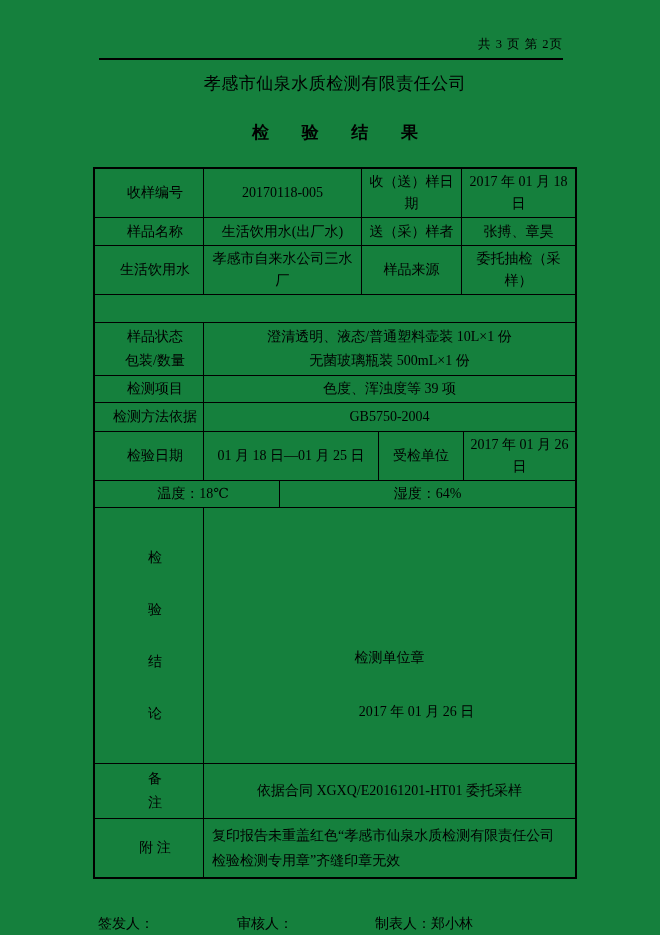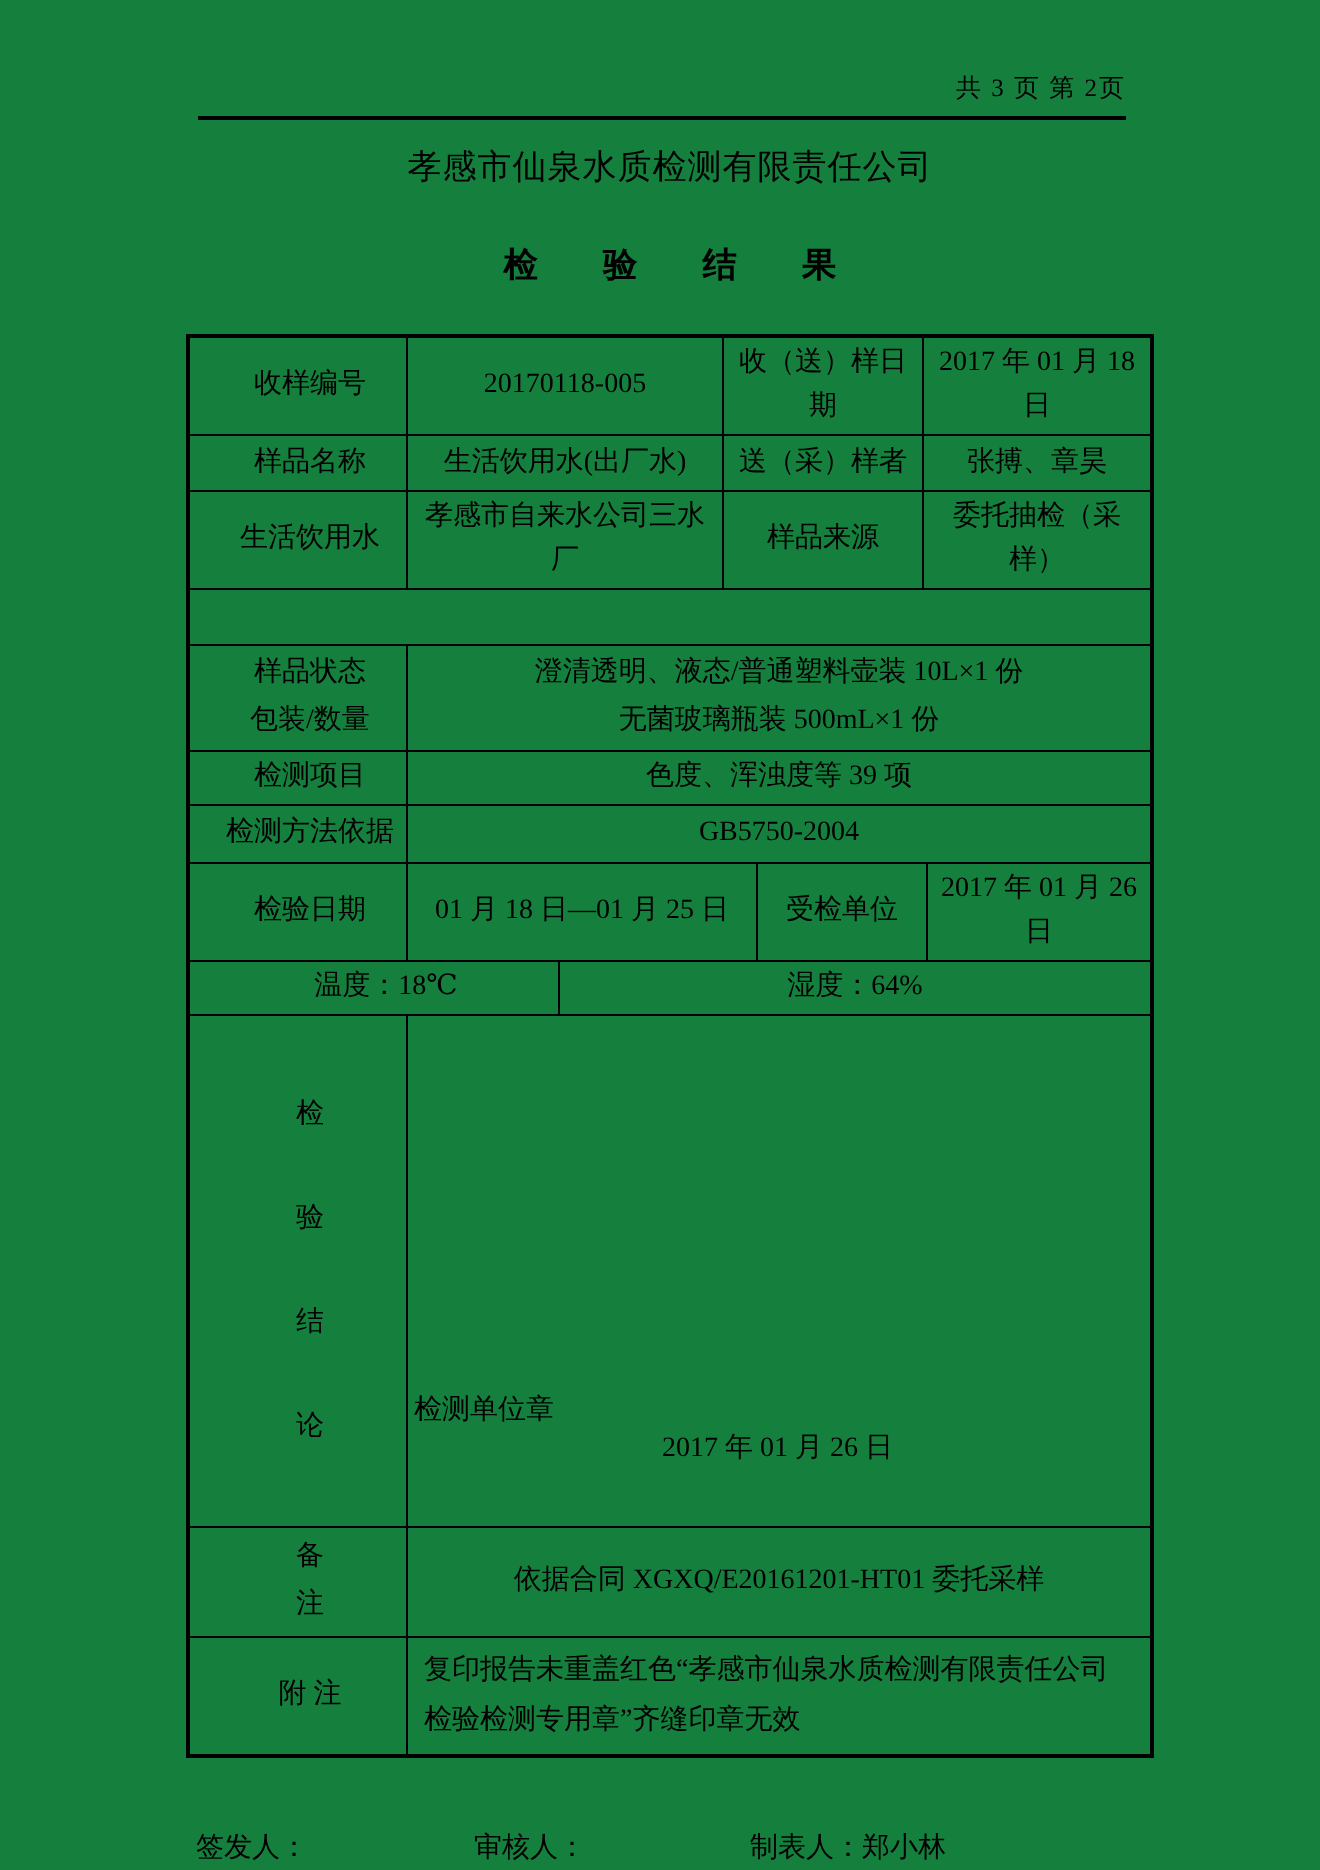--- a/index.html
+++ b/index.html
@@ -65,21 +65,21 @@
   .r7 { min-height: 29px; } .r8 { min-height: 25px; } .r9 { min-height: 25px; }
   .r10 { min-height: 256px; } .r11 { min-height: 55px; } .r12 { min-height: 55px; }
 
   .two-line { flex-direction: column; justify-content: center; line-height: 24px; }
 
   .conclusion-label {
     flex-direction: column; justify-content: center;
     gap: 36px; line-height: 16px;
   }
   .conclusion-content {
-    flex-direction: row; justify-content: flex-start;
+    flex-direction: column; justify-content: flex-start;
     padding-top: 142px; line-height: 16px;
   }
   .conclusion-date { margin-top: 38px; padding-left: 54px; }
 
   .note-content {
     justify-content: flex-start; text-align: left;
     padding: 4px 8px; line-height: 25px;
   }
 
   .sign-row { position: relative; margin-top: 36px; height: 20px; font-size: 14px; }

